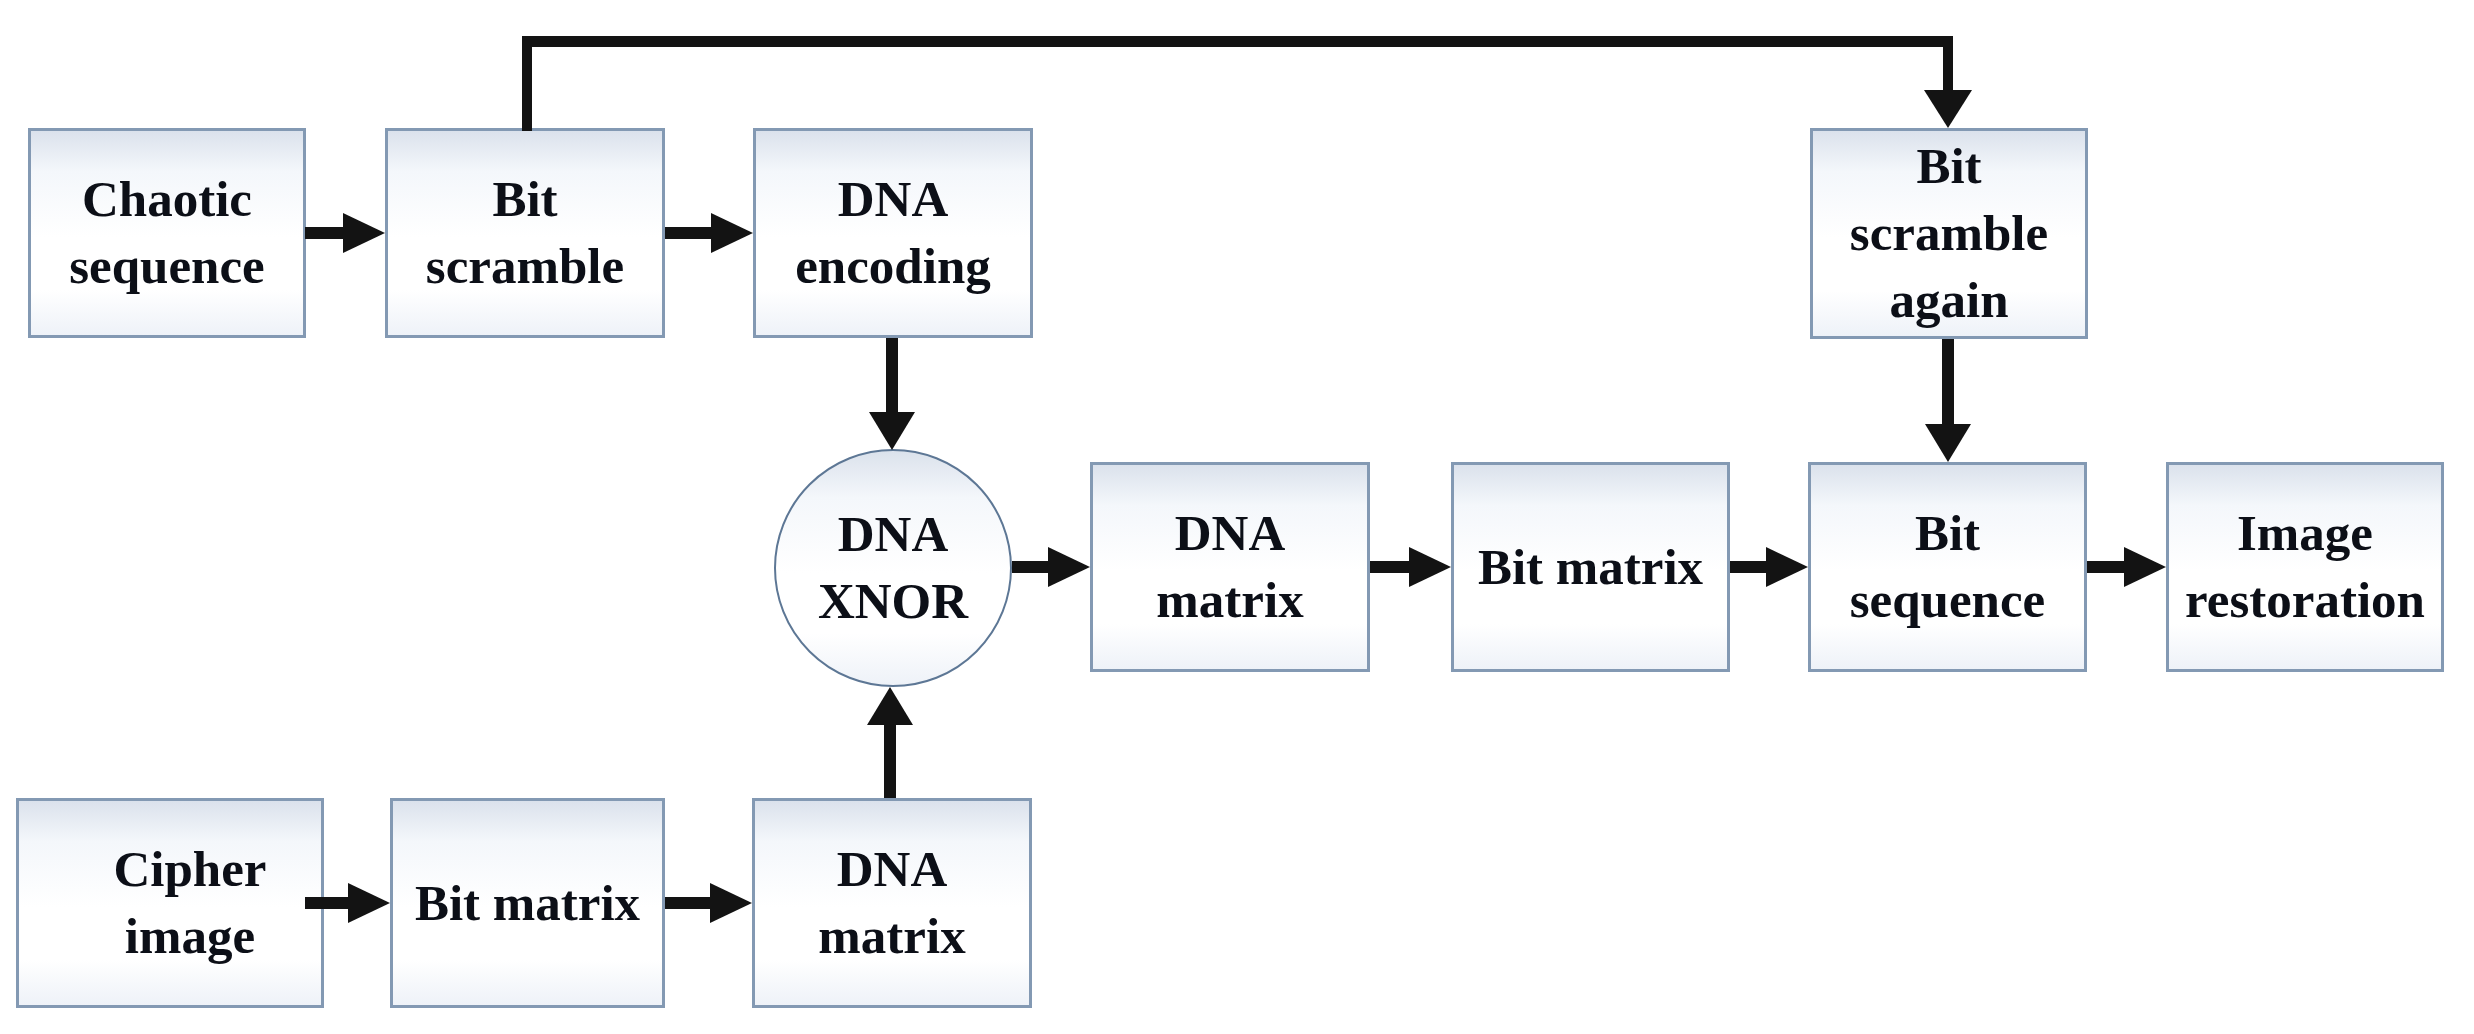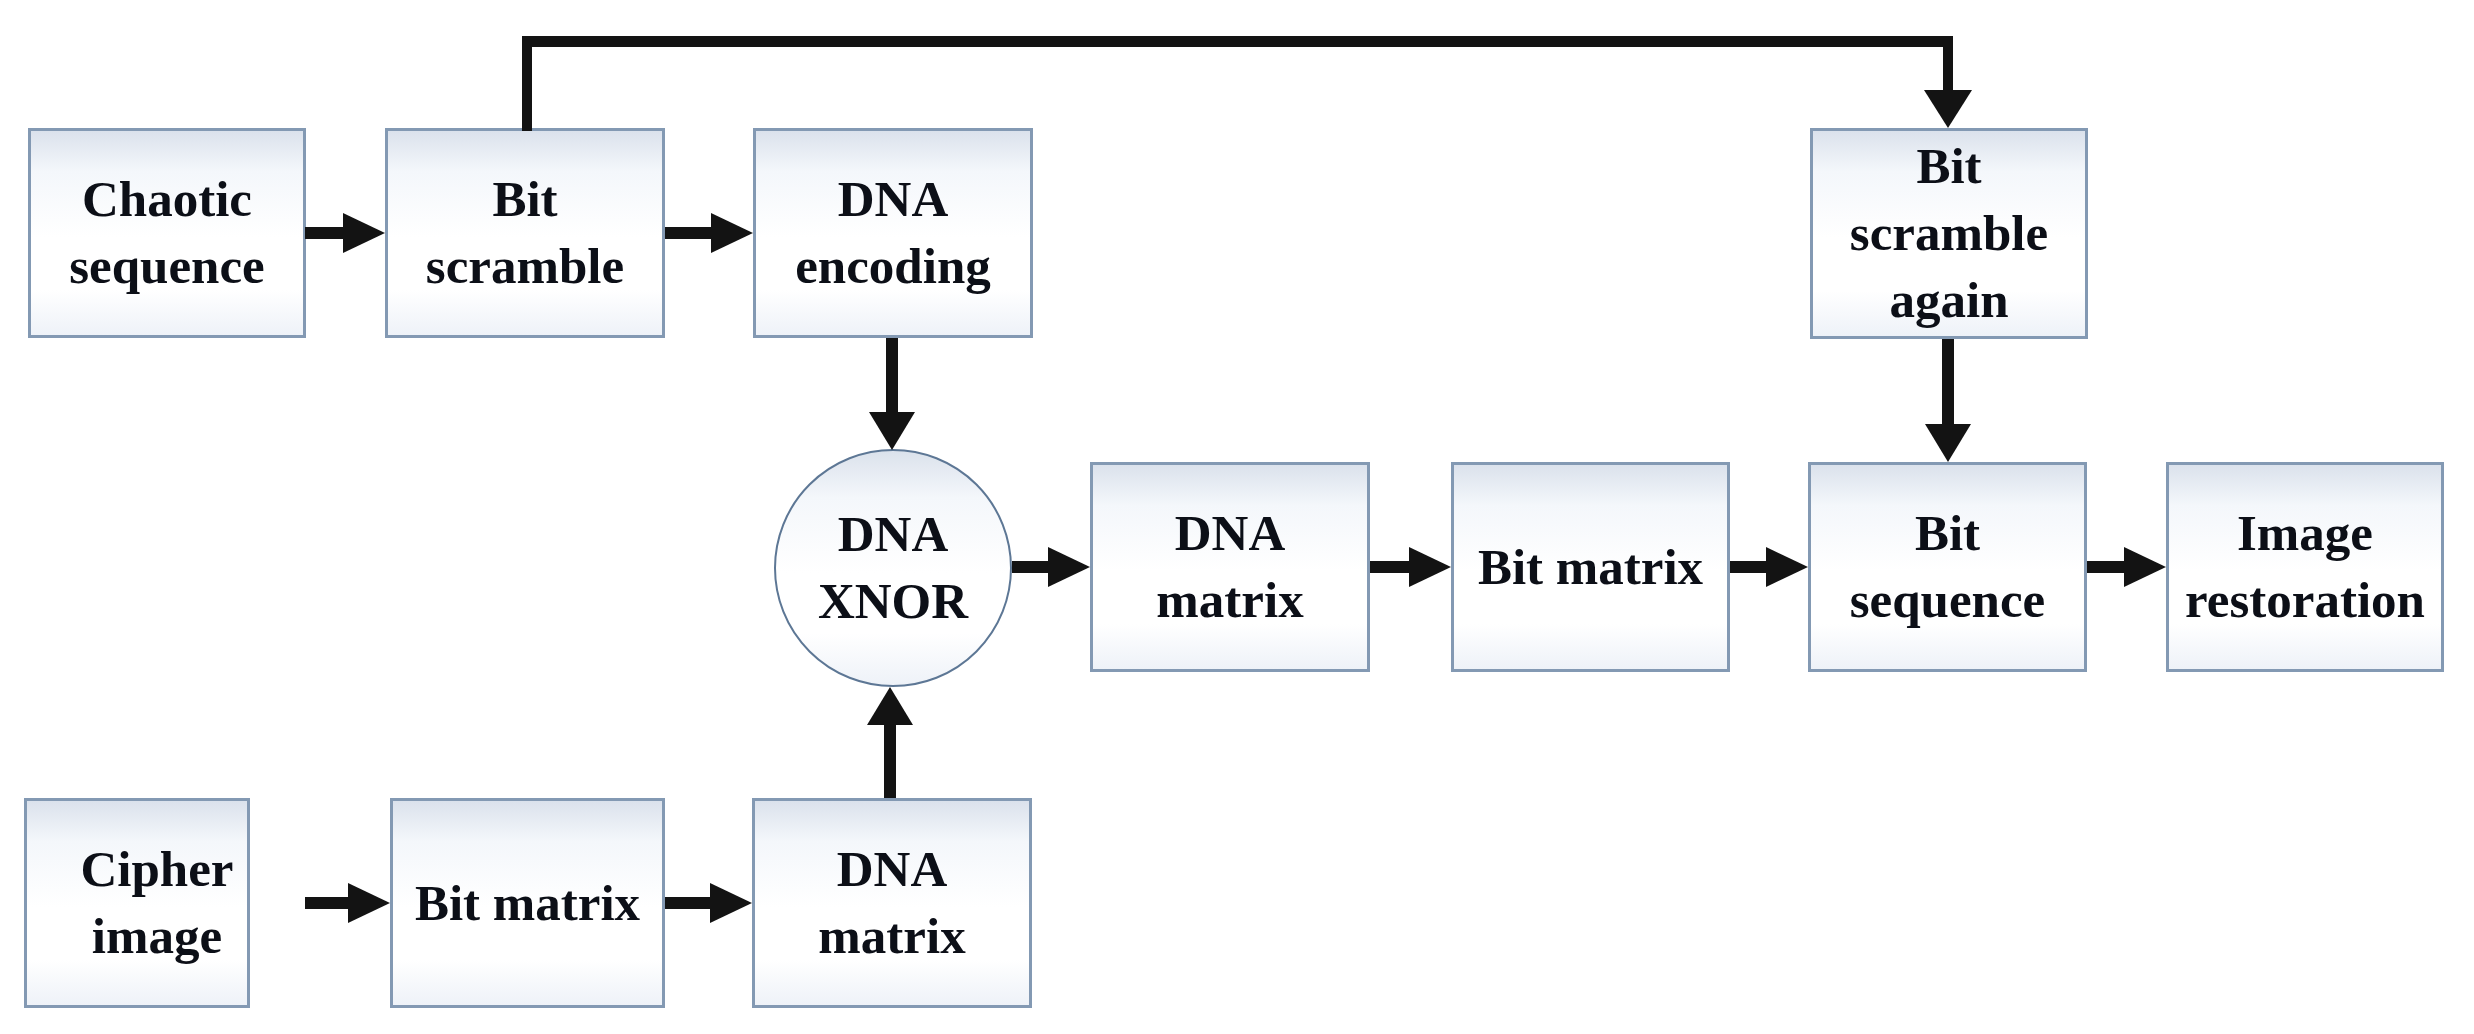--- a/index.html
+++ b/index.html
@@ -92,21 +92,21 @@
 matrix</div>
 
   <div class="node" style="left:1451px; top:462px; width:279px; height:210px;">Bit matrix</div>
 
   <div class="node" style="left:1808px; top:462px; width:279px; height:210px;">Bit
 sequence</div>
 
   <div class="node" style="left:2166px; top:462px; width:278px; height:210px;">Image
 restoration</div>
 
-  <div class="node" style="left:24px;  top:798px; width:226px; height:210px;padding-left:40px;">Cipher
+  <div class="node" style="left:16px;  top:798px; width:308px; height:210px;padding-left:40px;">Cipher
 image</div>
 
   <div class="node" style="left:390px; top:798px; width:275px; height:210px;">Bit matrix</div>
 
   <div class="node" style="left:752px; top:798px; width:280px; height:210px;">DNA
 matrix</div>
 
   <div class="arr-r" style="left:305px; top:227px; width:38px;"></div>
   <div class="arr-r" style="left:665px; top:227px; width:46px;"></div>
   <div class="arr-r" style="left:1012px; top:561px; width:36px;"></div>

